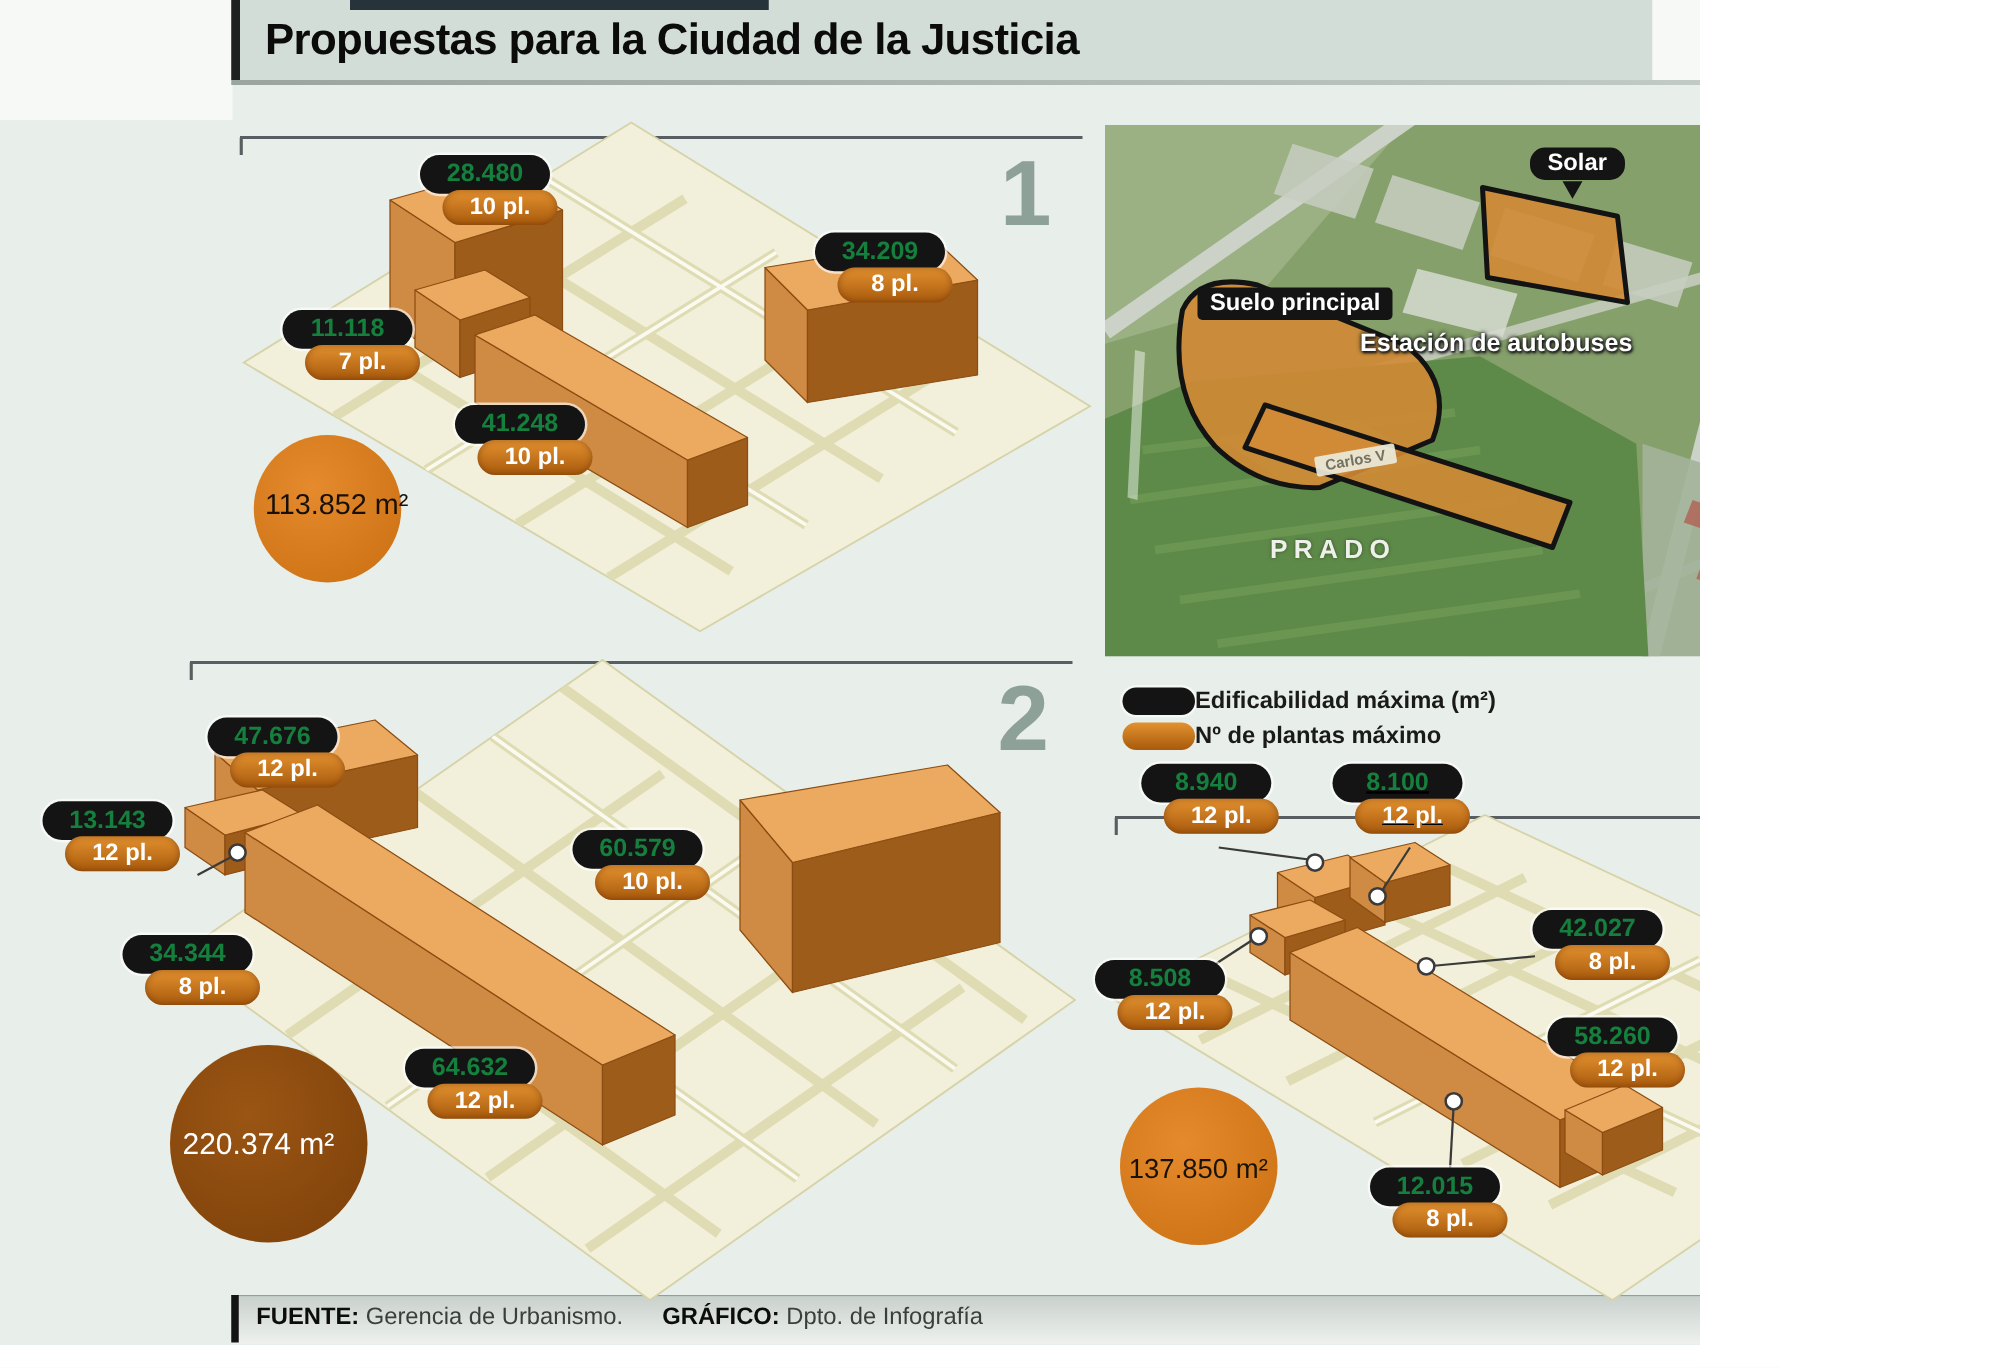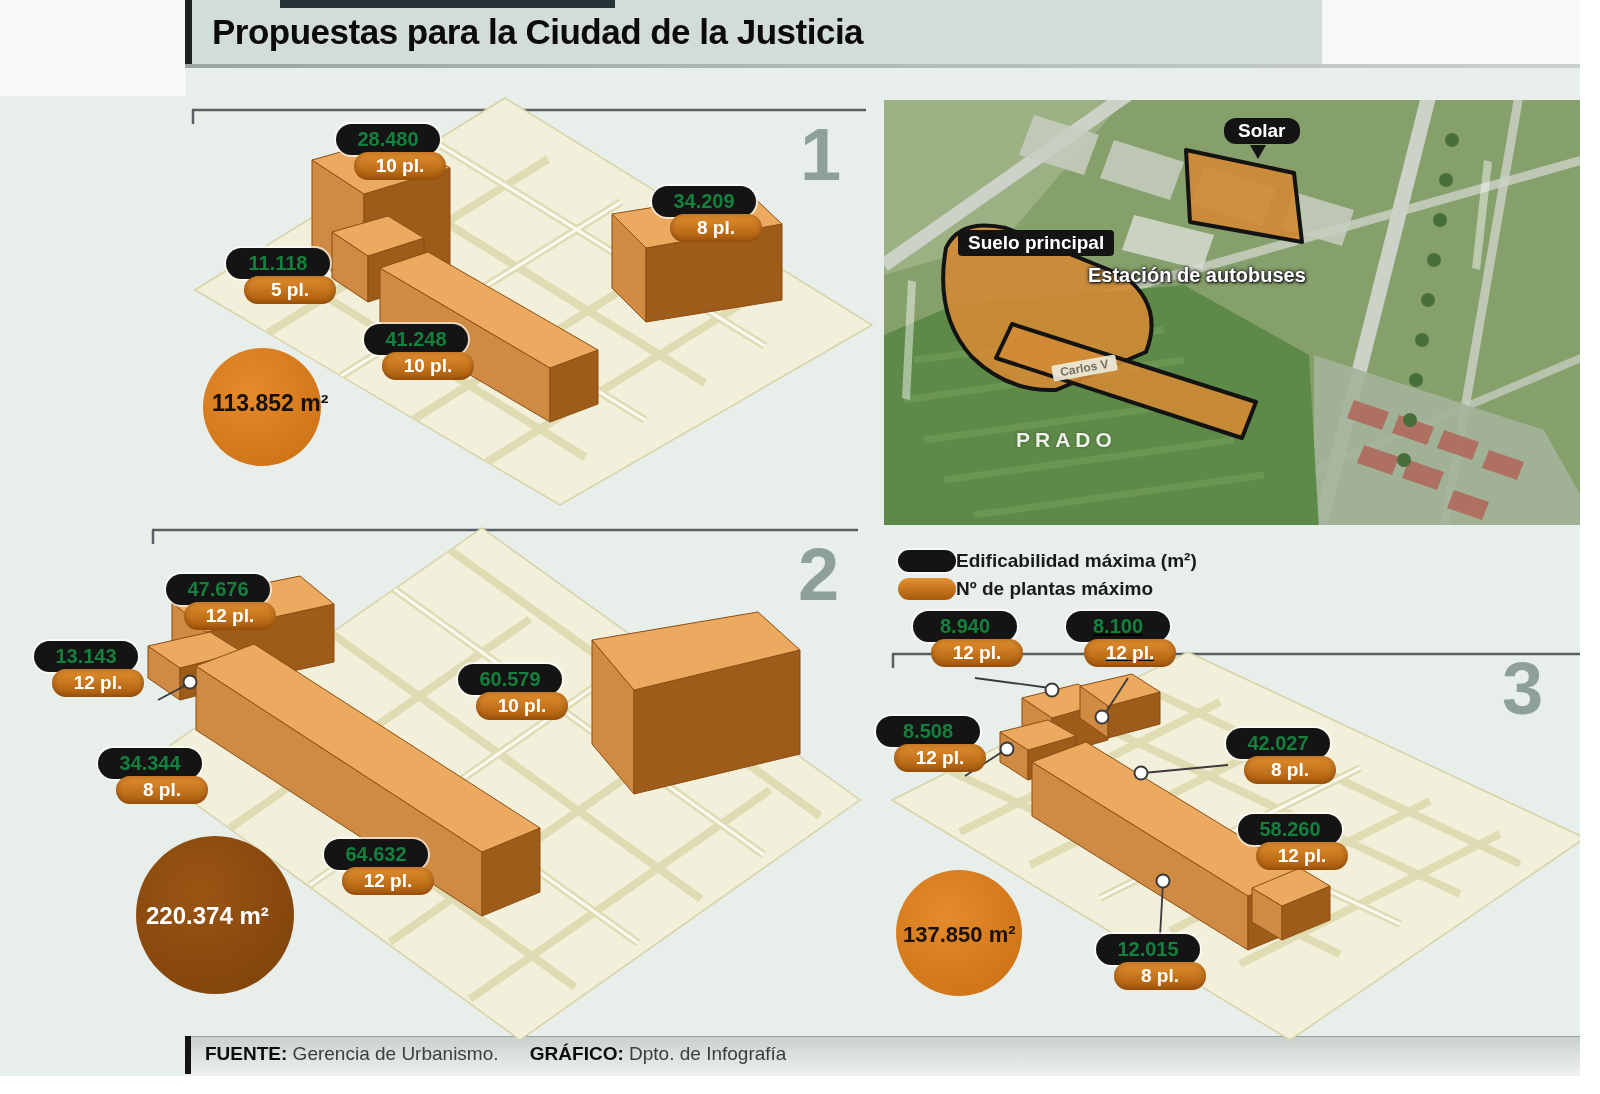--- a/index.html
+++ b/index.html
@@ -1,17 +1,17 @@
 <!DOCTYPE html>
 <html><head>
 <meta charset="utf-8">
 <style>
   html,body{margin:0;padding:0;background:#ffffff;}
   body{font-family:"Liberation Sans",sans-serif;}
-  .stage{position:relative;width:1580px;height:1094px;background:#ffffff;overflow:hidden;}
+  .stage{position:relative;width:1360px;height:1094px;background:#ffffff;overflow:hidden;}
   .bg{position:absolute;left:0;top:0;width:1600px;height:1076px;background:#e8eee9;}
   .corner-white{position:absolute;left:0;top:0;width:186px;height:96px;background:#f7f9f7;}
   .titlebar{position:absolute;left:185px;top:0;width:1137px;height:64px;background:#d3ddd7;}
   .titlebar-right-white{position:absolute;left:1322px;top:0;width:278px;height:64px;background:#f7f9f7;}
   .title-dark-strip{position:absolute;left:280px;top:0;width:335px;height:8px;background:#26333a;}
   .title-tick{position:absolute;left:185px;top:0;width:7px;height:64px;background:#1d2220;}
   .title-text{position:absolute;left:212px;top:12px;font-size:35px;font-weight:bold;color:#0b0b0b;letter-spacing:-0.5px;z-index:6;}
   .title-underline{position:absolute;left:185px;top:64px;width:1415px;height:4px;background:linear-gradient(90deg,#9aa59f,#c9d2cc);}
 
   .panel-number{position:absolute;font-size:74px;font-weight:bold;color:#8da198;line-height:1;z-index:3;}
@@ -22,21 +22,21 @@
   .pb{display:block;width:fit-content;background:#141414;color:#15803d;font-size:20px;font-weight:bold;
       padding:4px 16px;border-radius:18px;min-width:72px;text-align:center;white-space:nowrap;
       box-shadow:0 0 0 2px rgba(255,255,255,.65);}
   .po{display:block;width:fit-content;margin:-3px 0 0 18px;background:linear-gradient(180deg,#e3912f,#a85a0c);
       color:#fff;font-size:19px;font-weight:bold;padding:3px 14px;border-radius:15px;min-width:64px;
       text-align:center;white-space:nowrap;box-shadow:inset 0 0 6px rgba(60,20,0,.4);}
 
   .circle{position:absolute;border-radius:50%;z-index:4;}
   .circle-1,.circle-3{background:radial-gradient(circle at 40% 35%,#e58a2d,#c96f12);}
   .circle-2{background:radial-gradient(circle at 40% 35%,#9a5513,#7c400a);}
-  .circle-text{position:absolute;z-index:5;font-weight:bold;white-space:nowrap;}
+  .circle-text{position:absolute;z-index:5;font-weight:normal;white-space:nowrap;}
 
   .map-sat{position:absolute;left:884px;top:100px;width:716px;height:425px;z-index:2;
            box-shadow:inset 0 0 0 2px rgba(255,255,255,.35);}
   .sat-label-solar{position:absolute;left:1224px;top:118px;z-index:6;background:#141414;color:#fff;
       font-size:19px;font-weight:bold;padding:2px 14px;border-radius:12px;}
   .sat-solar-pointer{position:absolute;left:1250px;top:145px;z-index:6;width:0;height:0;
       border-left:8px solid transparent;border-right:8px solid transparent;border-top:14px solid #141414;}
   .sat-label-suelo{position:absolute;left:958px;top:230px;z-index:6;background:#141414;color:#fff;
       font-size:19px;font-weight:bold;padding:2px 10px;border-radius:4px;}
   .sat-label-estacion{position:absolute;left:1088px;top:264px;z-index:6;color:#fff;font-size:20px;font-weight:bold;
@@ -300,21 +300,21 @@
   <div class="lg" style="left:336px;top:124px;">
     <span class="pb">28.480</span>
     <span class="po">10 pl.</span>
   </div>
   <div class="lg" style="left:652px;top:186px;">
     <span class="pb">34.209</span>
     <span class="po">8 pl.</span>
   </div>
   <div class="lg" style="left:226px;top:248px;">
     <span class="pb">11.118</span>
-    <span class="po">5 pl.</span>
+    <span class="po">7 pl.</span>
   </div>
   <div class="lg" style="left:364px;top:324px;">
     <span class="pb">41.248</span>
     <span class="po">10 pl.</span>
   </div>
   <div class="circle circle-1" style="left:203px;top:348px;width:118px;height:118px;"></div>
   <div class="circle-text" style="left:212px;top:390px;font-size:23px;color:#161006;">113.852 m²</div>
 
   <div class="lg" style="left:166px;top:574px;">
     <span class="pb">47.676</span>
@@ -340,21 +340,21 @@
   <div class="circle-text" style="left:146px;top:902px;font-size:24px;color:#ffffff;">220.374 m²</div>
 
   <div class="lg" style="left:913px;top:611px;">
     <span class="pb">8.940</span>
     <span class="po">12 pl.</span>
   </div>
   <div class="lg" style="left:1066px;top:611px;text-decoration:underline;">
     <span class="pb">8.100</span>
     <span class="po">12 pl.</span>
   </div>
-  <div class="lg" style="left:876px;top:716px;">
+  <div class="lg" style="left:876px;top:768px;">
     <span class="pb">8.508</span>
     <span class="po">12 pl.</span>
   </div>
   <div class="lg" style="left:1226px;top:728px;">
     <span class="pb">42.027</span>
     <span class="po">8 pl.</span>
   </div>
   <div class="lg" style="left:1238px;top:814px;">
     <span class="pb">58.260</span>
     <span class="po">12 pl.</span>

